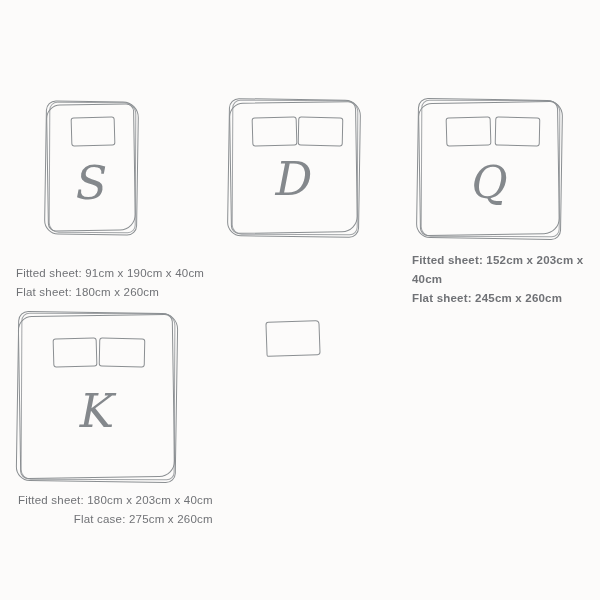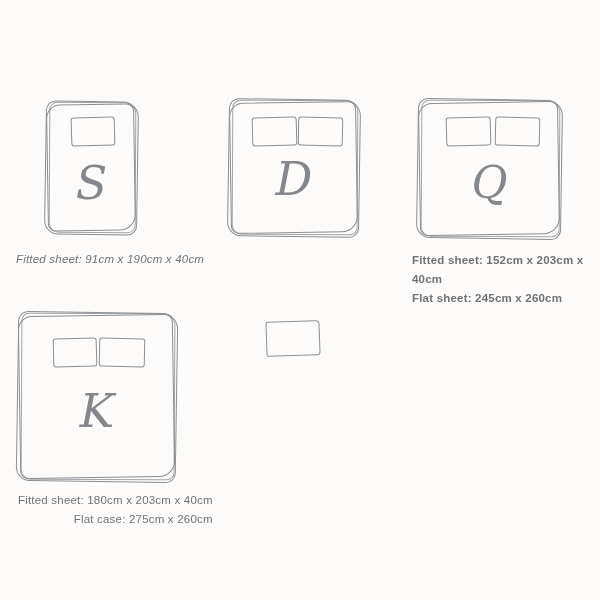--- a/index.html
+++ b/index.html
@@ -48,21 +48,21 @@
   .bed-king .pillow.p2{left:82px;top:26px;width:44px;height:27px;}
   .bed-king .letter{top:76px;font-size:46px;}
   
   .pillowcase{
     position:absolute;left:266px;top:321px;width:52px;height:33px;
     border:1.7px solid var(--sketch);border-radius:3px 4px 3px 2px;
     transform:rotate(-2deg);
   }
   
   .caption{position:absolute;color:var(--text);font-size:11.5px;line-height:19px;letter-spacing:.2px;}
-  .cap-single{left:16px;top:250px;font-style:italic;}
+  .cap-single{left:16px;top:264px;}
   .cap-double{left:213px;top:251px;}
   .cap-queen{left:412px;top:251px;font-weight:bold;}
   .cap-king{left:18px;top:491px;text-align:right;}
   .cap-pillow{left:232px;top:373px;}
 </style>
 </head>
 <body>
 
 <div class="stage">
 
@@ -98,20 +98,21 @@
     <div class="outline o3"></div>
     <div class="pillow p1 tilt-l"></div>
     <div class="pillow p2 tilt-r"></div>
     <div class="letter">K</div>
   </div>
 
   <div class="pillowcase"></div>
 
   <div class="caption cap-single">
     <div class="cap-line">Fitted sheet: 91cm x 190cm x 40cm</div>
+    <div class="cap-line">Flat sheet: 180cm x 260cm</div>
   </div>
 
   <div class="caption cap-double">
   </div>
 
   <div class="caption cap-queen">
     <div class="cap-line">Fitted sheet: 152cm x 203cm x 40cm</div>
     <div class="cap-line">Flat sheet: 245cm x 260cm</div>
   </div>
 

